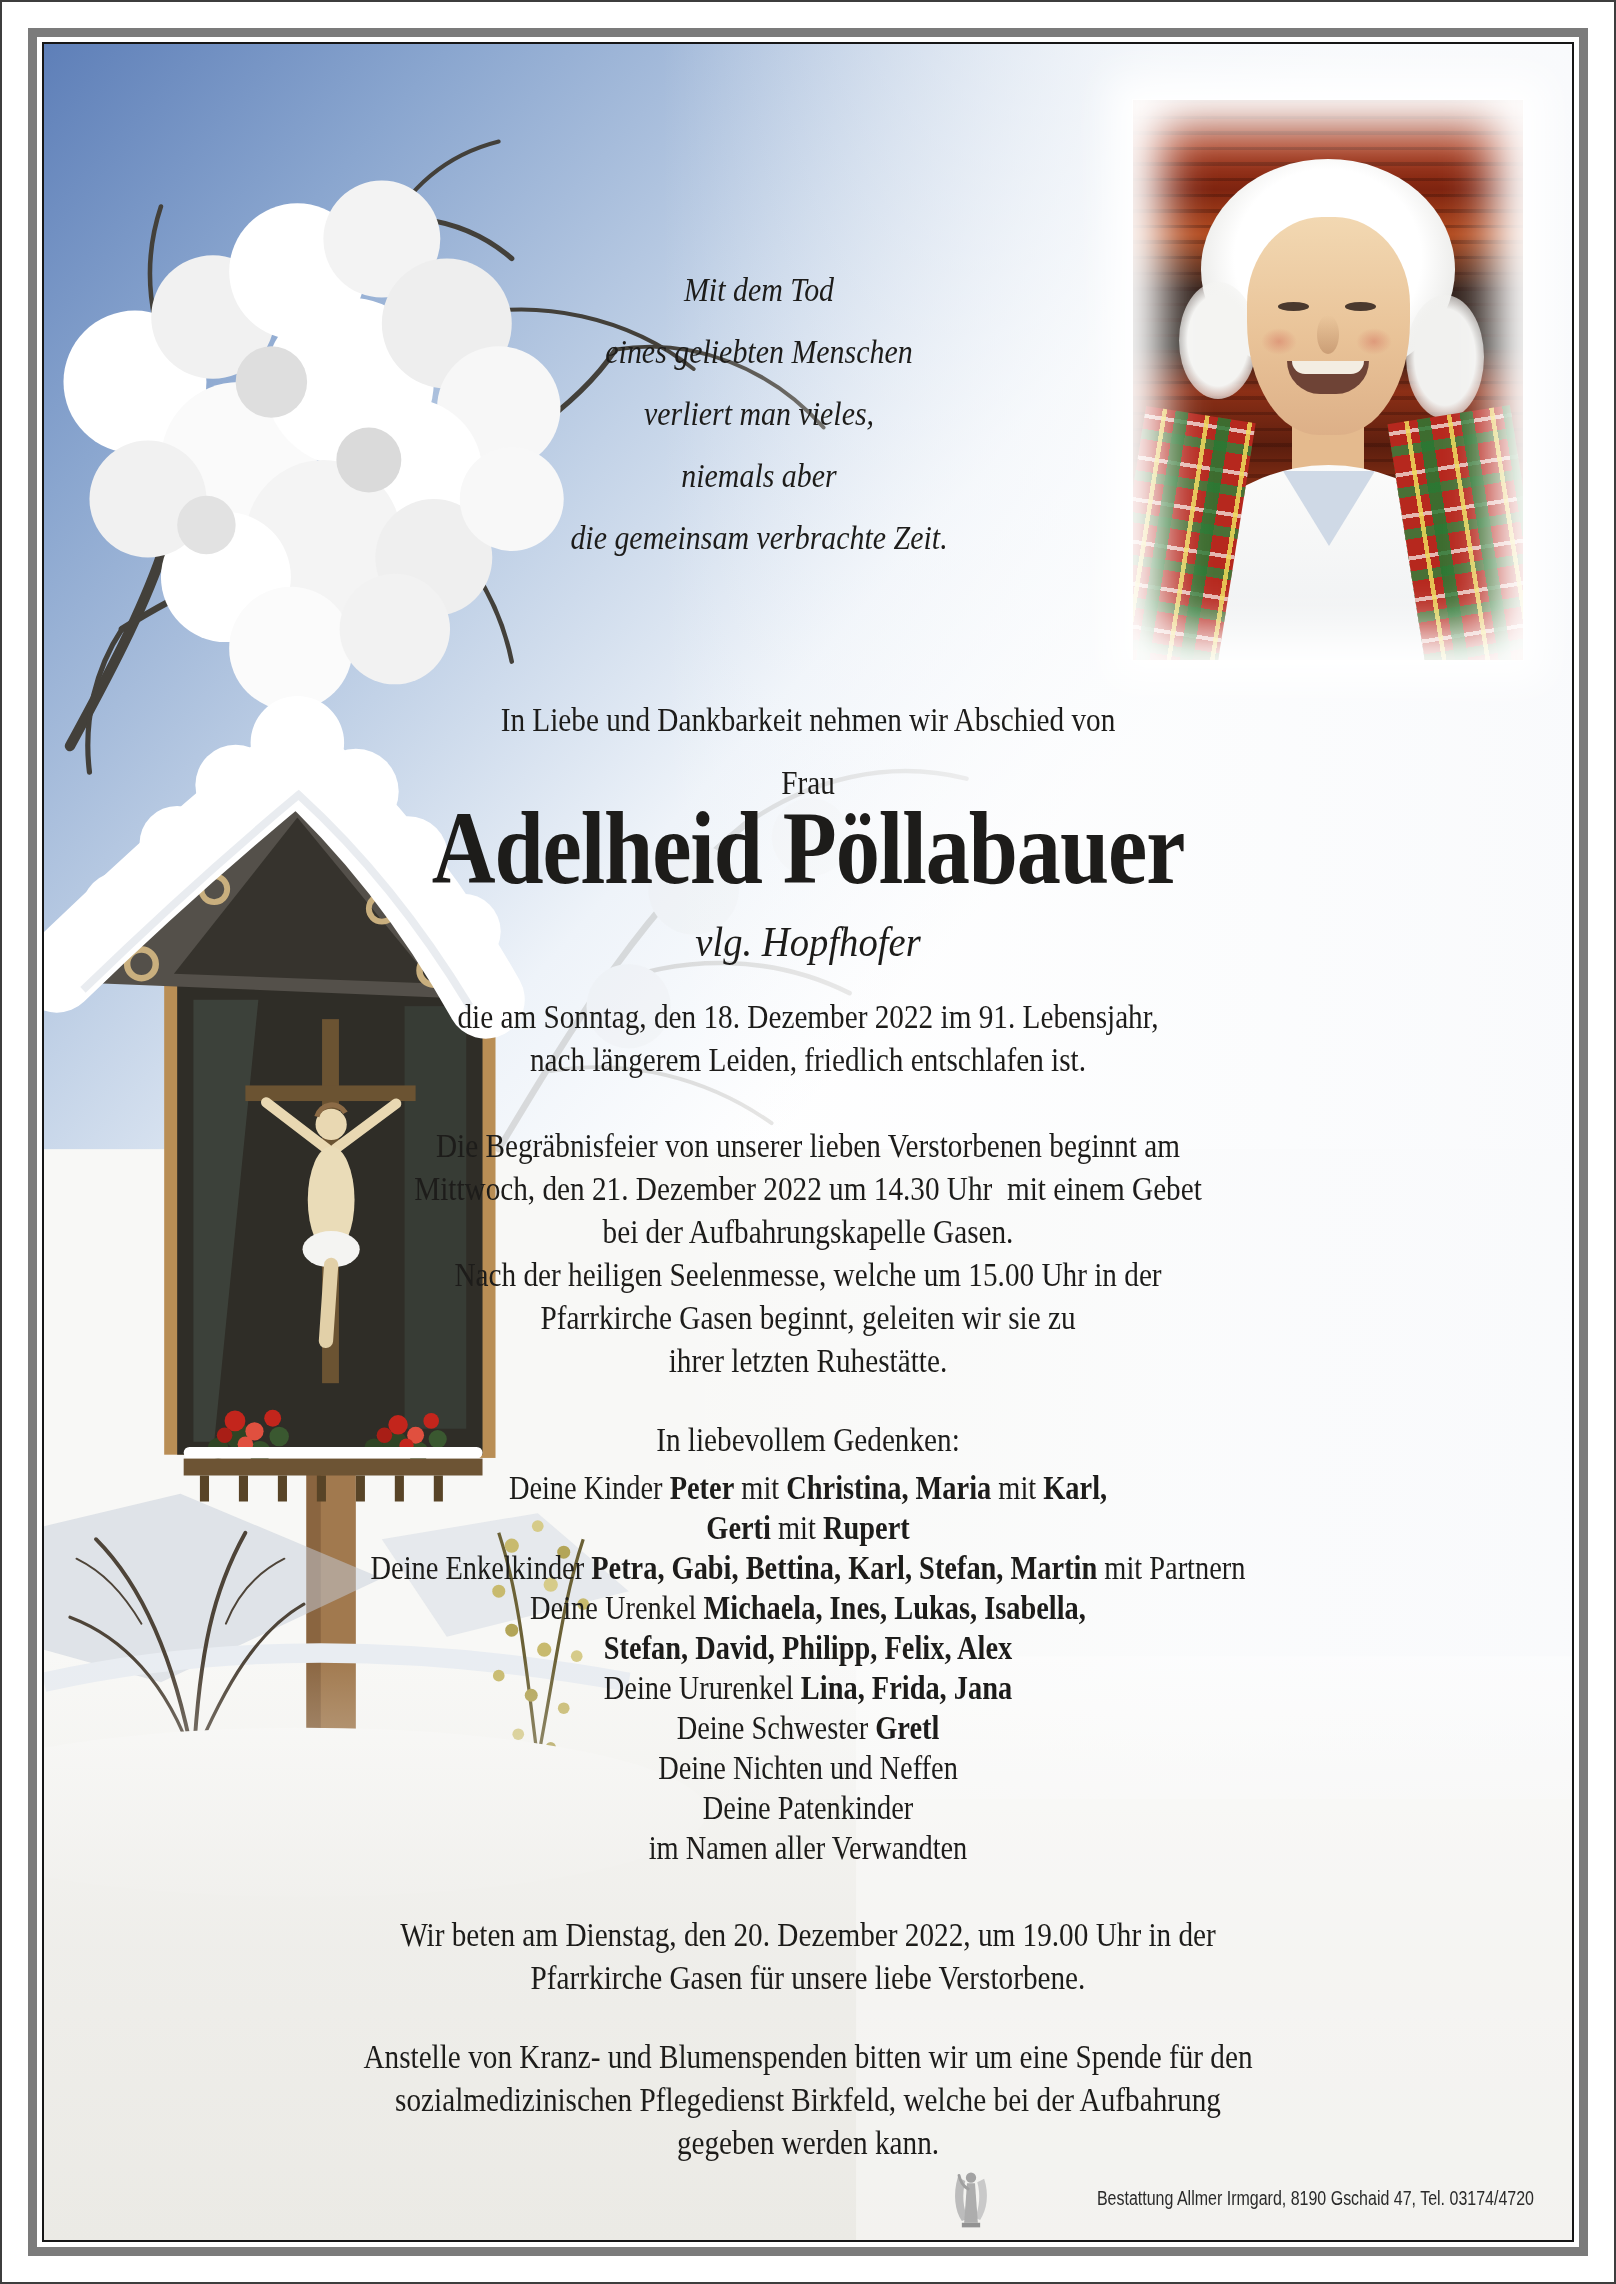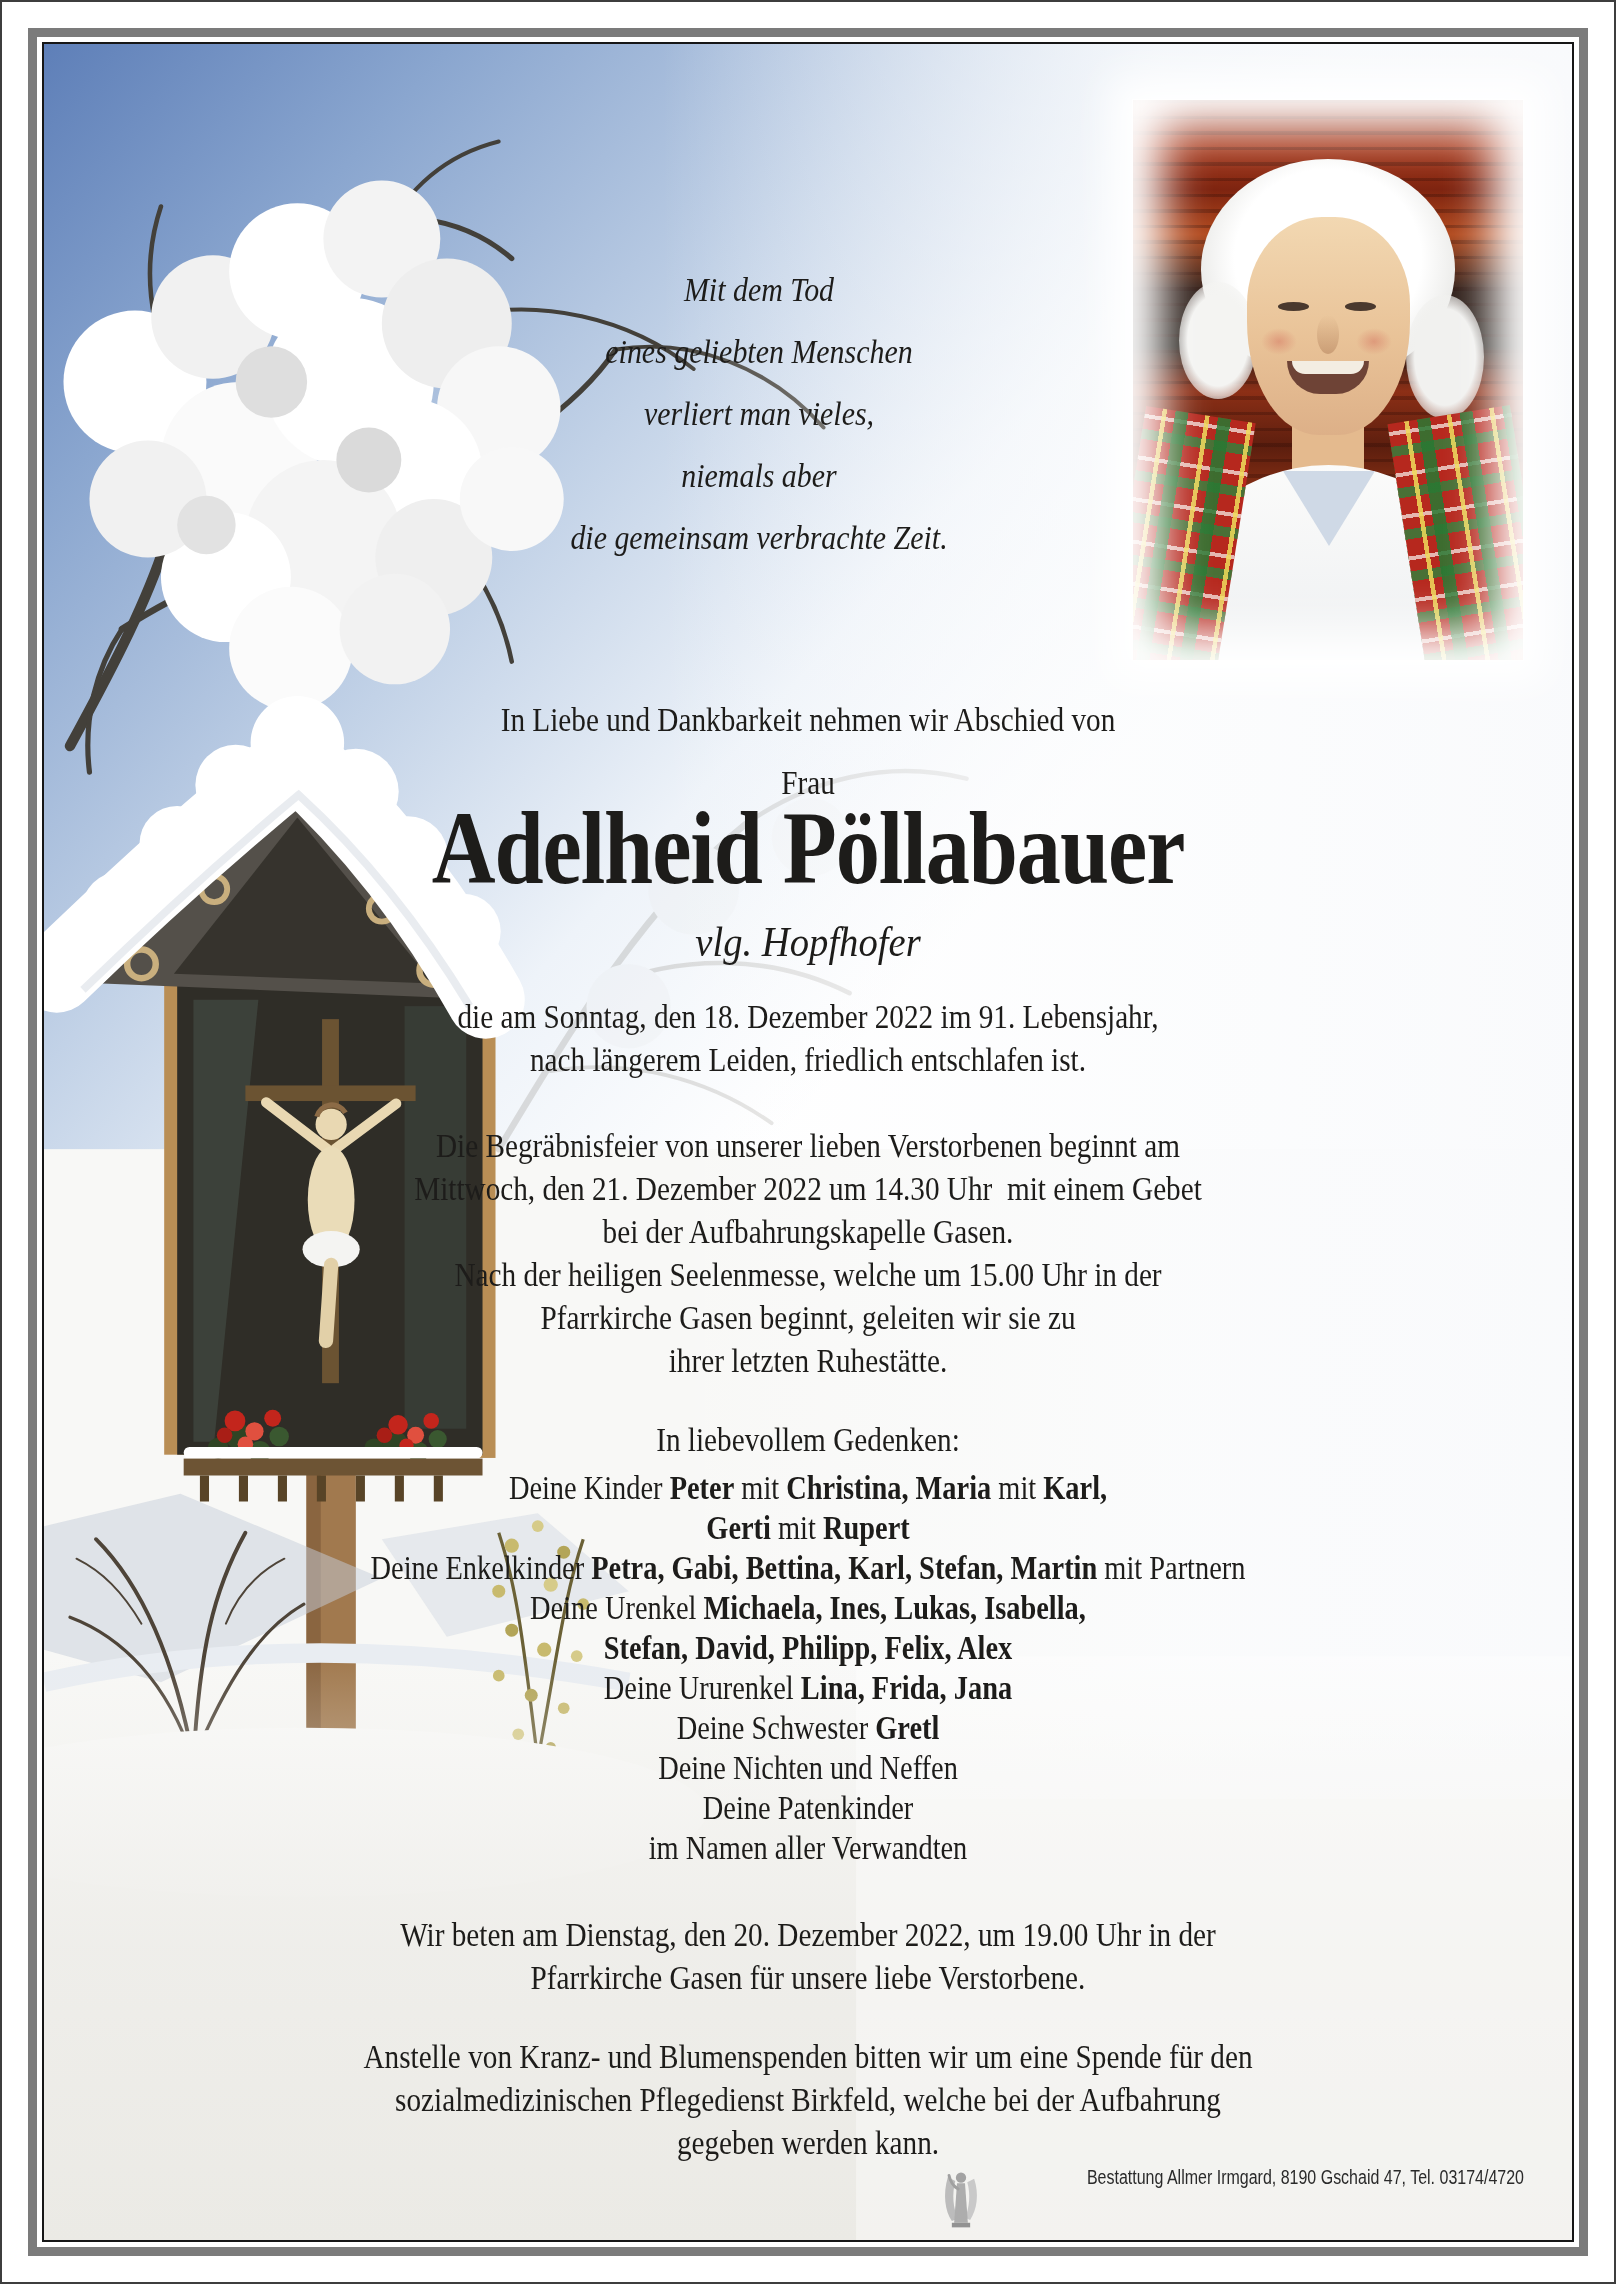--- a/index.html
+++ b/index.html
@@ -52,21 +52,21 @@
   .death{top:951px;font-size:34px;line-height:43px;}
   .funeral{top:1080px;font-size:34px;line-height:43px;}
   .gedenken{top:1374px;font-size:34px;line-height:43px;}
   .mourners{top:1424px;font-size:33px;line-height:40px;}
   .mourners .b{font-weight:bold;}
   .prayer{top:1869px;font-size:34px;line-height:43px;}
   .donation{top:1991px;font-size:34px;line-height:43px;}
   .line{white-space:pre;}
 
   
-  .footer{position:absolute;right:48px;bottom:9px;display:flex;align-items:flex-start;gap:10px;}
+  .footer{position:absolute;right:38px;bottom:9px;display:flex;align-items:center;gap:10px;}
   .footer-text{font-family:"Liberation Sans",sans-serif;font-size:19.5px;color:#2a2a2a;transform:scaleX(.82);transform-origin:100% 50%;white-space:nowrap;}
 </style>
 </head>
 <body>
 
 <div class="sheet">
   <div class="frame-gray"></div>
   <div class="frame-black">
     <div class="content">
 

